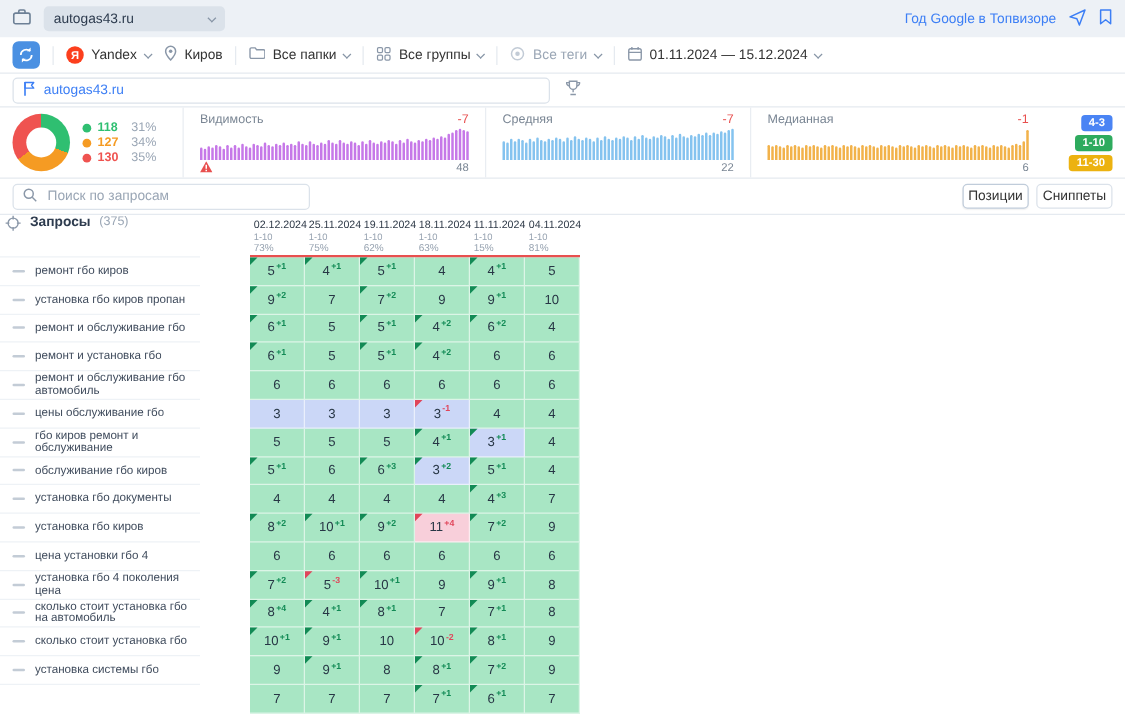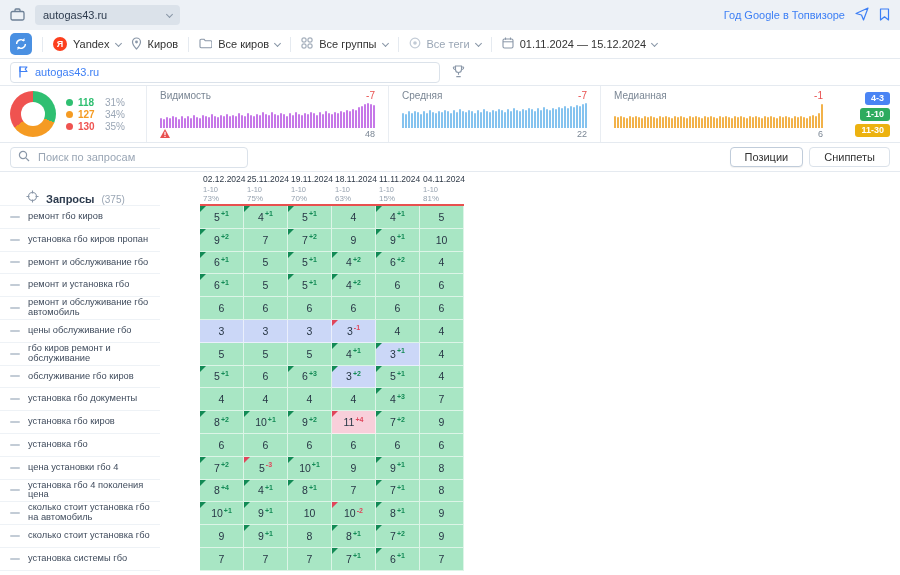--- a/index.html
+++ b/index.html
@@ -44,26 +44,26 @@
   .panel-foot{display:flex;justify-content:space-between;align-items:center;font-size:9px;color:#7a8694;height:10px}
   .badges{margin-left:auto;display:flex;flex-direction:column;gap:3px;align-items:flex-end}
   .badge{color:#fff;font-size:9px;font-weight:bold;padding:1px 6px;border-radius:3px;line-height:11px;cursor:pointer}
 
   
   .controls{height:29px;border-bottom:1px solid #e5eaf0;display:flex;align-items:center;justify-content:space-between;padding:0 10px}
   .searchbox{width:238px;height:21px;border:1px solid #dbe2ea;border-radius:4px;display:flex;align-items:center;gap:6px;padding:0 7px}
   .searchbox input{border:none;outline:none;flex:1;font-size:11px;font-family:inherit;color:#333;background:transparent}
   .searchbox input::placeholder{color:#9aa6b5}
   .view-btns{display:flex;gap:6px}
-  .vbtn{font-size:11px;font-family:inherit;padding:3px 14px;border-radius:4px;border:1px solid #dbe2ea;background:#fff;color:#333;cursor:pointer}
+  .vbtn{font-size:11px;font-family:inherit;padding:3px 4px;border-radius:4px;border:1px solid #dbe2ea;background:#fff;color:#333;cursor:pointer}
   .vbtn.active{border-color:#c0ccda;box-shadow:0 1px 1px rgba(0,0,0,.06)}
 
   
   .thead{display:flex;height:34px}
-  .q-head{width:160px;flex:none;display:flex;align-items:flex-end;gap:7px;padding:0 26px;border-bottom:1px solid #eef2f6}
+  .q-head{width:160px;flex:none;display:flex;align-items:flex-start;gap:7px;padding:0 4px;border-bottom:1px solid #eef2f6}
   .q-title{font-weight:bold;color:#2d3b4e}
   .q-count{color:#9aa6b5;font-size:10px}
   .date-columns{margin-left:40px;display:flex;border-bottom:2px solid #e8504f}
   .dcol{width:44px;flex:none;padding:2px 0 0 3px;cursor:pointer}
   .dcol .d1{font-size:8.5px;color:#2f3a48}
   .dcol .d2{font-size:7.5px;color:#96a2b0;margin-top:1px}
   .dcol .d3{font-size:8px;color:#96a2b0}
   .tbody{display:flex}
   .queries-col{width:160px;flex:none}
   .q-row{height:22.8px;border-bottom:1px solid #eef2f6;display:flex;align-items:center;gap:8px;padding:0 6px 0 10px;cursor:pointer}
@@ -128,21 +128,21 @@
             <path d="M5.5 1a4 4 0 0 1 4 4c0 2.8-4 7-4 7s-4-4.2-4-7a4 4 0 0 1 4-4z" fill="none" stroke="#8a97a8" stroke-width="1.2"></path>
             <circle cx="5.5" cy="5" r="1.4" fill="#8a97a8"></circle>
           </svg></span>
       <span>Киров</span>
     </div>
     <span class="tb-div"></span>
     <div class="tb-group">
       <span><svg width="13" height="11" viewBox="0 0 13 11">
             <path d="M1 2.4A1.1 1.1 0 0 1 2.1 1.3h3l1.2 1.5h5.5A1.1 1.1 0 0 1 12.9 3.9v4.7a1.1 1.1 0 0 1-1.1 1.1H2.1A1.1 1.1 0 0 1 1 8.6z" fill="none" stroke="#8a97a8" stroke-width="1.1"></path>
           </svg></span>
-      <span>Все киров</span>
+      <span>Все папки</span>
       <span class="chev"></span>
     </div>
     <span class="tb-div"></span>
     <div class="tb-group">
       <span><svg width="12" height="12" viewBox="0 0 12 12">
             <rect x="1" y="1" width="4" height="4" rx="1" fill="none" stroke="#8a97a8"></rect>
             <rect x="7" y="1" width="4" height="4" rx="1" fill="none" stroke="#8a97a8"></rect>
             <rect x="1" y="7" width="4" height="4" rx="1" fill="none" stroke="#8a97a8"></rect>
             <rect x="7" y="7" width="4" height="4" rx="1" fill="none" stroke="#8a97a8"></rect>
           </svg></span>
@@ -495,21 +495,21 @@
           <div class="d3">73%</div>
         </div>
         <div class="dcol">
           <div class="d1">25.11.2024</div>
           <div class="d2">1-10</div>
           <div class="d3">75%</div>
         </div>
         <div class="dcol">
           <div class="d1">19.11.2024</div>
           <div class="d2">1-10</div>
-          <div class="d3">70%</div>
+          <div class="d3">62%</div>
         </div>
         <div class="dcol">
           <div class="d1">18.11.2024</div>
           <div class="d2">1-10</div>
           <div class="d3">63%</div>
         </div>
         <div class="dcol">
           <div class="d1">11.11.2024</div>
           <div class="d2">1-10</div>
           <div class="d3">15%</div>
@@ -558,24 +558,20 @@
         <div class="q-row">
           <span class="q-dash"></span>
           <span class="q-label">установка гбо документы</span>
         </div>
         <div class="q-row">
           <span class="q-dash"></span>
           <span class="q-label">установка гбо киров</span>
         </div>
         <div class="q-row">
           <span class="q-dash"></span>
-          <span class="q-label">установка гбо</span>
-        </div>
-        <div class="q-row">
-          <span class="q-dash"></span>
           <span class="q-label">цена установки гбо 4</span>
         </div>
         <div class="q-row">
           <span class="q-dash"></span>
           <span class="q-label">установка гбо 4 поколения цена</span>
         </div>
         <div class="q-row">
           <span class="q-dash"></span>
           <span class="q-label">сколько стоит установка гбо на автомобиль</span>
         </div>

